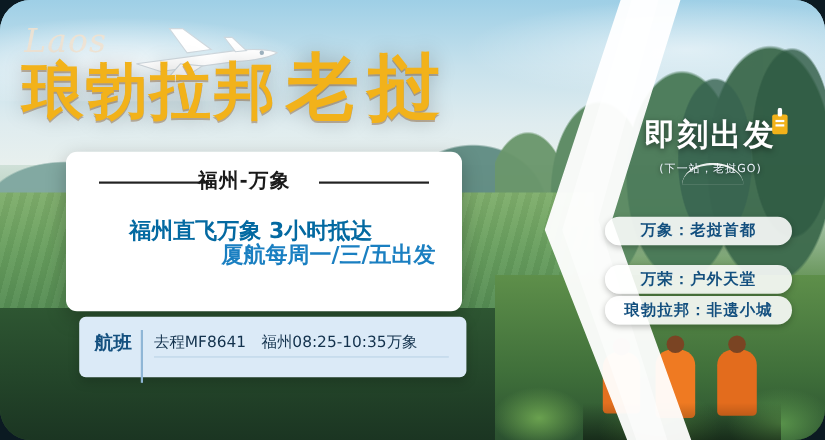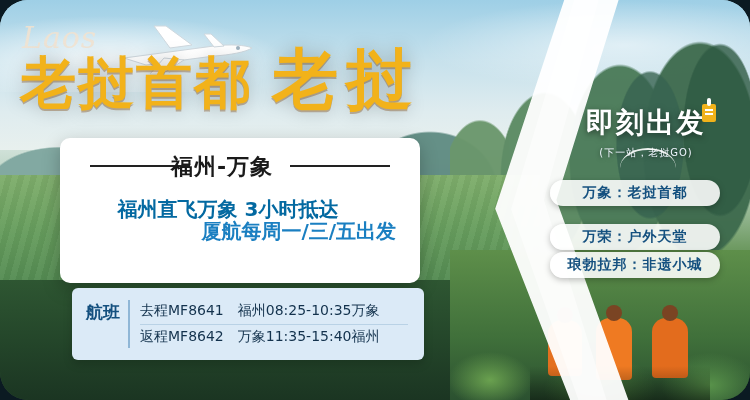--- a/index.html
+++ b/index.html
@@ -93,36 +93,36 @@
   
   .laos-script{position:absolute;left:22px;top:20px;
     font-family:"DejaVu Serif", serif;font-style:italic;font-size:30px;color:#f2e2cf;
     opacity:.85;letter-spacing:1px;}
   .headline{position:absolute;left:20px;top:50px;
     font-family:"DejaVu Sans", sans-serif;font-weight:bold;
     font-size:56px;line-height:60px;color:#f2b21a;
     letter-spacing:2px;
     text-shadow:0 2px 0 rgba(120,60,0,.35), 0 0 18px rgba(0,0,0,.25);
     white-space:nowrap;}
-  .headline .big{font-size:66px;letter-spacing:8px;margin-left:20px;}
+  .headline .big{font-size:66px;letter-spacing:8px;margin-left:8px;}
   
   .card{position:absolute;left:60px;top:138px;width:360px;height:145px;
     background:#ffffff;border-radius:10px;box-shadow:0 6px 18px rgba(0,0,0,.25);}
   .card-title{position:absolute;left:0;top:14px;width:324px;text-align:center;
-    font-family:"DejaVu Sans", sans-serif;font-weight:bold;font-size:22px;color:#1a1a1a;
+    font-family:"DejaVu Sans", sans-serif;font-weight:bold;font-size:18px;color:#1a1a1a;
     letter-spacing:1px;}
   .card-rule{position:absolute;top:27px;height:2px;background:#222;}
   .card-rule.l{left:30px;width:100px;}
   .card-rule.r{right:30px;width:100px;}
   .card-line1{position:absolute;left:0;top:58px;width:336px;text-align:center;
     font-family:"DejaVu Sans", sans-serif;font-weight:bold;font-size:20px;color:#0369a1;}
   .card-line2{position:absolute;right:24px;top:80px;
     font-family:"DejaVu Sans", sans-serif;font-weight:bold;font-size:20px;color:#1a7fc1;}
   
-  .flight{position:absolute;left:72px;top:288px;width:352px;height:72px;
+  .flight{position:absolute;left:72px;top:288px;width:352px;height:55px;
     background:#dbeaf7;border-radius:6px;box-shadow:0 4px 10px rgba(0,0,0,.18);}
   .flight-label{position:absolute;left:14px;top:12px;width:34px;
     font-family:"DejaVu Sans", sans-serif;font-weight:bold;font-size:17px;color:#14507f;
     line-height:24px;text-align:center;}
   .flight-div{position:absolute;left:56px;top:12px;width:2px;height:48px;background:#8fb6d6;}
   .flight-row{position:absolute;left:68px;font-family:"DejaVu Sans", sans-serif;
     font-size:14px;color:#13324d;white-space:nowrap;}
   .flight-row.r1{top:14px;}
   .flight-row.r2{top:40px;}
   .flight-rowline{position:absolute;left:68px;top:36px;width:268px;height:1px;background:#b9d2e6;}
@@ -133,21 +133,21 @@
   .depart-sub{margin-top:4px;font-family:"DejaVu Sans", sans-serif;font-size:10px;
     color:#f0f6ff;letter-spacing:1px;text-shadow:0 1px 4px rgba(0,0,0,.6);}
   .depart-badge{position:absolute;right:-14px;top:-6px;width:22px;height:26px;}
   .arc{position:absolute;right:74px;top:148px;width:56px;height:18px;
     border-top:2px solid rgba(255,255,255,.9);border-radius:50%/100% 100% 0 0;}
   .pill{position:absolute;right:30px;height:26px;min-width:170px;
     background:rgba(255,255,255,.88);border-radius:13px;
     box-shadow:0 2px 6px rgba(0,0,0,.25);
     display:flex;align-items:center;justify-content:center;
     font-family:"DejaVu Sans", sans-serif;font-size:14px;font-weight:bold;color:#14507f;
-    letter-spacing:1px;white-space:nowrap;padding:0 10px;box-sizing:border-box;}
+    letter-spacing:1px;white-space:nowrap;padding:0 10px;box-sizing:border-box;margin-top:17px;}
   .pill.p1{top:180px;}
   .pill.p2{top:224px;text-align:right;}
   .pill.p3{top:252px;}
 </style>
 </head>
 <body>
 
 <div id="poster">
 
   <div class="layer sky"></div>
@@ -182,37 +182,36 @@
       <path d="M6 40 L96 28 C112 26 128 27 134 30 C128 34 112 37 96 38 L28 47 Z"></path>
       <path d="M52 30 L36 8 L48 8 L74 27 Z"></path>
       <path d="M46 40 L32 56 L44 56 L66 42 Z"></path>
       <path d="M96 29 L86 16 L93 16 L106 28 Z"></path>
     </g>
     <circle cx="120" cy="30" r="2" fill="#9fb3c0"></circle>
   </svg>
 
   <div class="laos-script">Laos</div>
   <div class="headline">
-    <span>老挝首都</span><span class="big">老挝</span>
+    <span>琅勃拉邦</span><span class="big">老挝</span>
   </div>
 
   <div class="card">
     <div class="card-rule l"></div>
     <div class="card-rule r"></div>
     <div class="card-title">福州-万象</div>
     <div class="card-line1">福州直飞万象 3小时抵达</div>
     <div class="card-line2">厦航每周一/三/五出发</div>
   </div>
 
   <div class="flight">
     <div class="flight-label">航班</div>
     <div class="flight-div"></div>
     <div class="flight-rowline"></div>
     <div class="flight-row r1">去程MF8641　福州08:25-10:35万象</div>
-    <div class="flight-row r2">返程MF8642　万象11:35-15:40福州</div>
   </div>
 
   <div class="depart">
     <div class="depart-title">即刻出发</div>
     <div class="depart-sub">(下一站，老挝GO)</div>
     <svg class="depart-badge" viewBox="0 0 22 26">
       <rect x="4" y="6" width="14" height="18" rx="2" fill="#f2b21a"></rect>
       <rect x="9" y="0" width="4" height="8" rx="2" fill="#ffffff"></rect>
       <rect x="7" y="11" width="8" height="2" fill="#ffffff"></rect>
       <rect x="7" y="15" width="8" height="2" fill="#ffffff"></rect>

